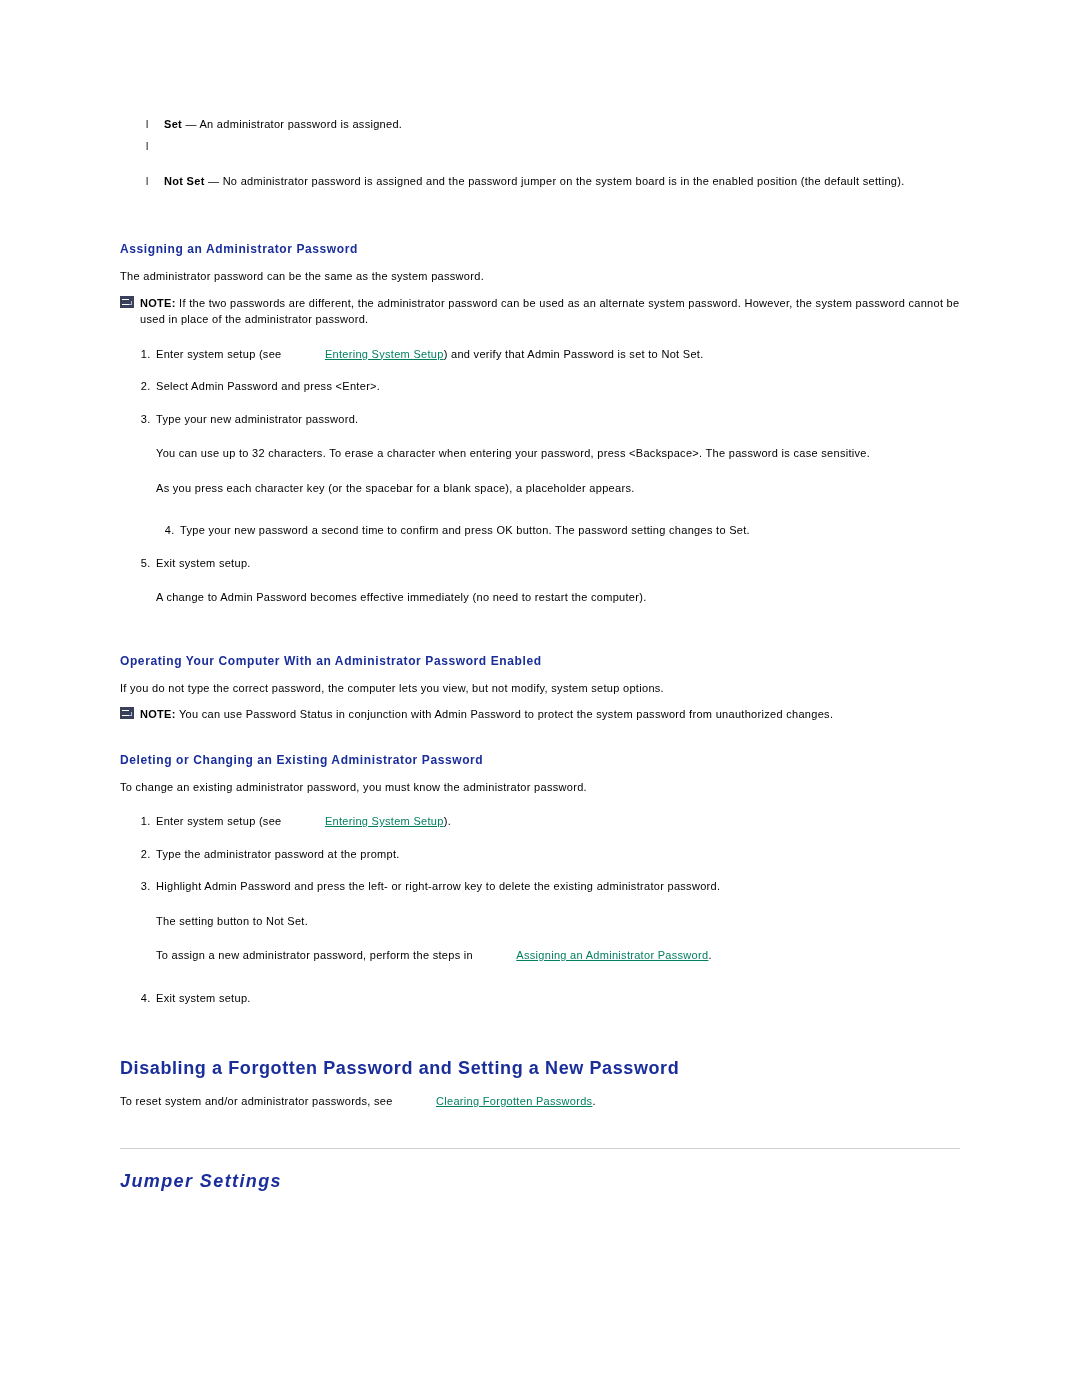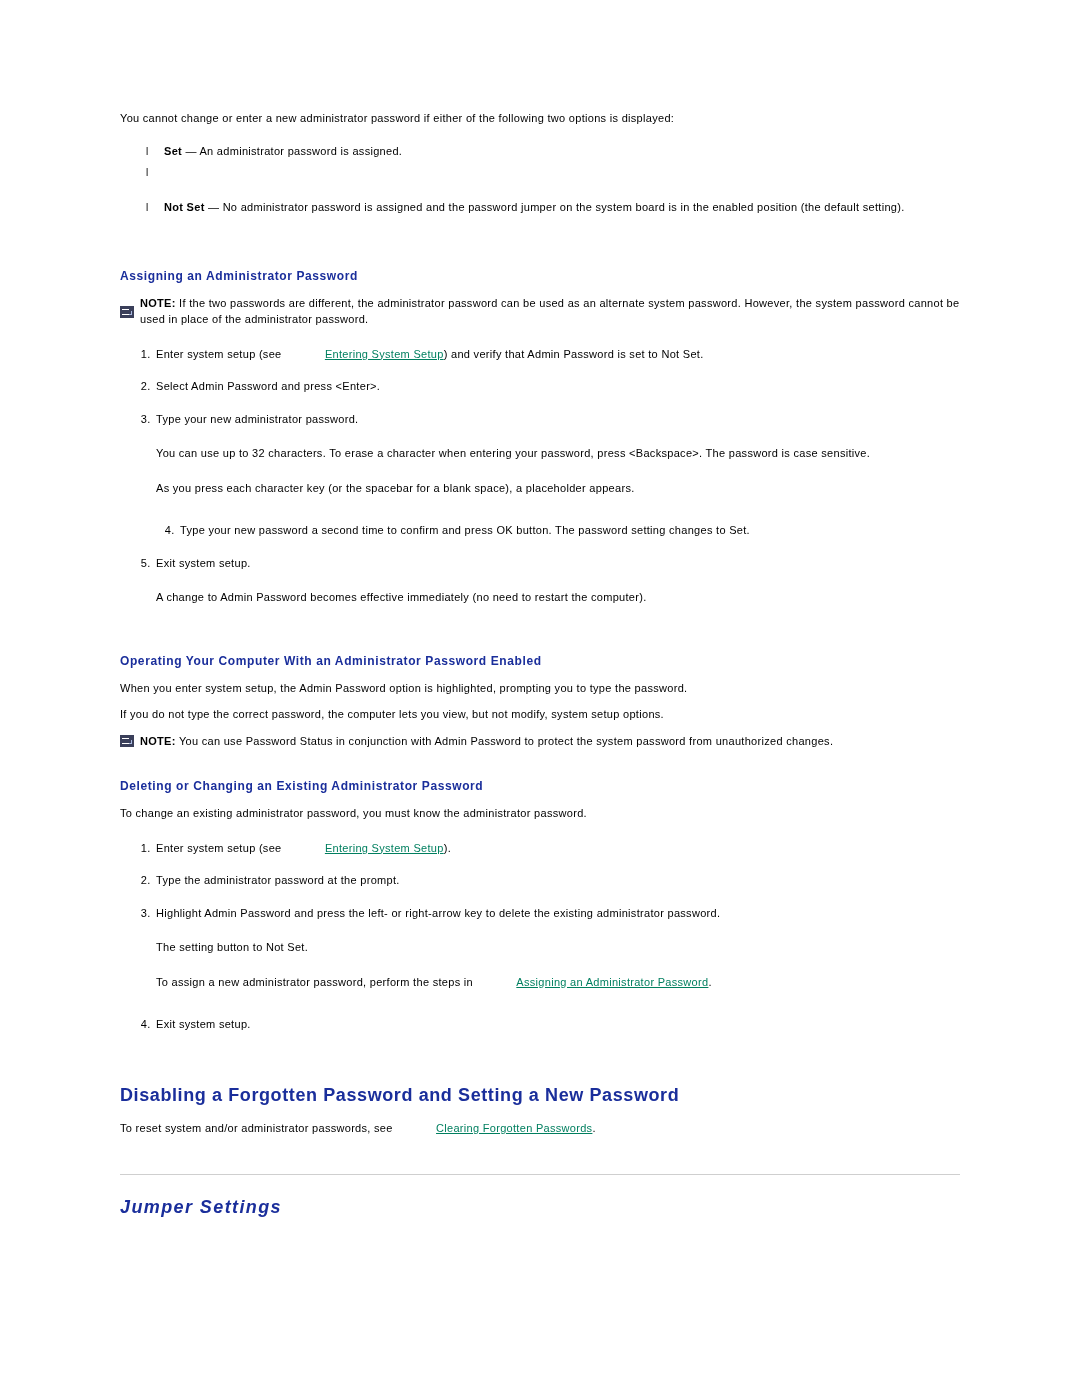--- a/index.html
+++ b/index.html
@@ -55,21 +55,21 @@
   .h-big {
     color: #1a2e9b;
     font-weight: bold;
     font-size: 18px;
     margin: 18px 0 0 0;
     letter-spacing: 1.4px;
     font-style: italic;
   }
   .note {
     display: flex;
-    align-items: center;
+    align-items: flex-start;
     gap: 6px;
     margin: 9px 0 10px 0;
   }
   .note-icon {
     width: 14px;
     height: 12px;
     background: #3a3f5a;
     position: relative;
     flex-shrink: 0;
     margin-top: 1px;
@@ -110,21 +110,20 @@
     border: none;
     border-top: 1px solid #cfcfcf;
     margin: 38px 0 22px 0;
   }
 </style>
 </head>
 <body>
 
 <div class="page">
 
-  <p>You cannot change or enter a new administrator password if either of the following two options is displayed:</p>
   <div class="bullets">
     <div class="row">
       <span class="glyph">l</span>
       <span>
         <span class="bold">Set</span><span> — </span><span>An administrator password is assigned.</span>
       </span>
     </div>
     <div class="row">
       <span class="glyph">l</span>
     </div>
@@ -133,20 +132,21 @@
   <div class="bullets">
     <div class="row">
       <span class="glyph">l</span>
       <span>
         <span class="bold">Not Set</span><span> — </span><span>No administrator password is assigned and the password jumper on the system board is in the enabled position (the default setting).</span>
       </span>
     </div>
   </div>
 
   <div class="h-sub">Assigning an Administrator Password</div>
+  <p>The administrator password can be the same as the system password.</p>
 
   <div class="note">
     <span class="note-icon"></span>
     <div class="note-body">
       <span class="note-label">NOTE:</span><span> If the two passwords are different, the administrator password can be used as an alternate system password. However, the system password cannot be used in place of the administrator password.</span>
     </div>
   </div>
 
   <ol class="steps">
     <li>
@@ -161,21 +161,20 @@
       <span class="sub">As you press each character key (or the spacebar for a blank space), a placeholder appears.</span>
     </li>
     <li style="margin-top:10px;margin-left:24px;"><span>Type your new password a second time to confirm and press OK button. The password setting changes to Set.</span></li>
     <li>
       <span>Exit system setup.</span>
       <span class="sub">A change to Admin Password becomes effective immediately (no need to restart the computer).</span>
     </li>
   </ol>
 
   <div class="h-sub">Operating Your Computer With an Administrator Password Enabled</div>
-  <p>When you enter system setup, the Admin Password option is highlighted, prompting you to type the password.</p>
   <p>If you do not type the correct password, the computer lets you view, but not modify, system setup options.</p>
 
   <div class="note">
     <span class="note-icon"></span>
     <div class="note-body">
       <span class="note-label">NOTE:</span><span> You can use Password Status in conjunction with Admin Password to protect the system password from unauthorized changes.</span>
     </div>
   </div>
 
   <div class="h-sub tight">Deleting or Changing an Existing Administrator Password</div>

